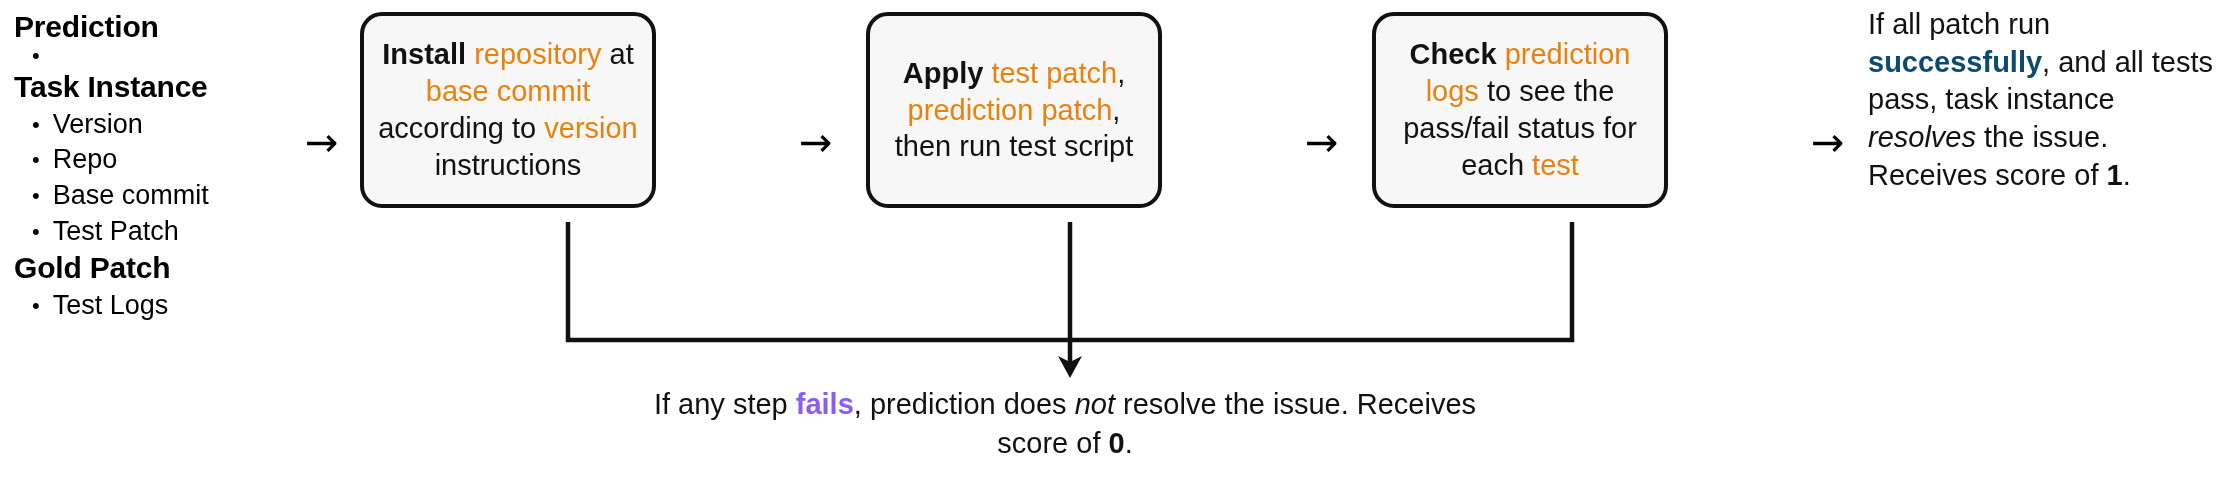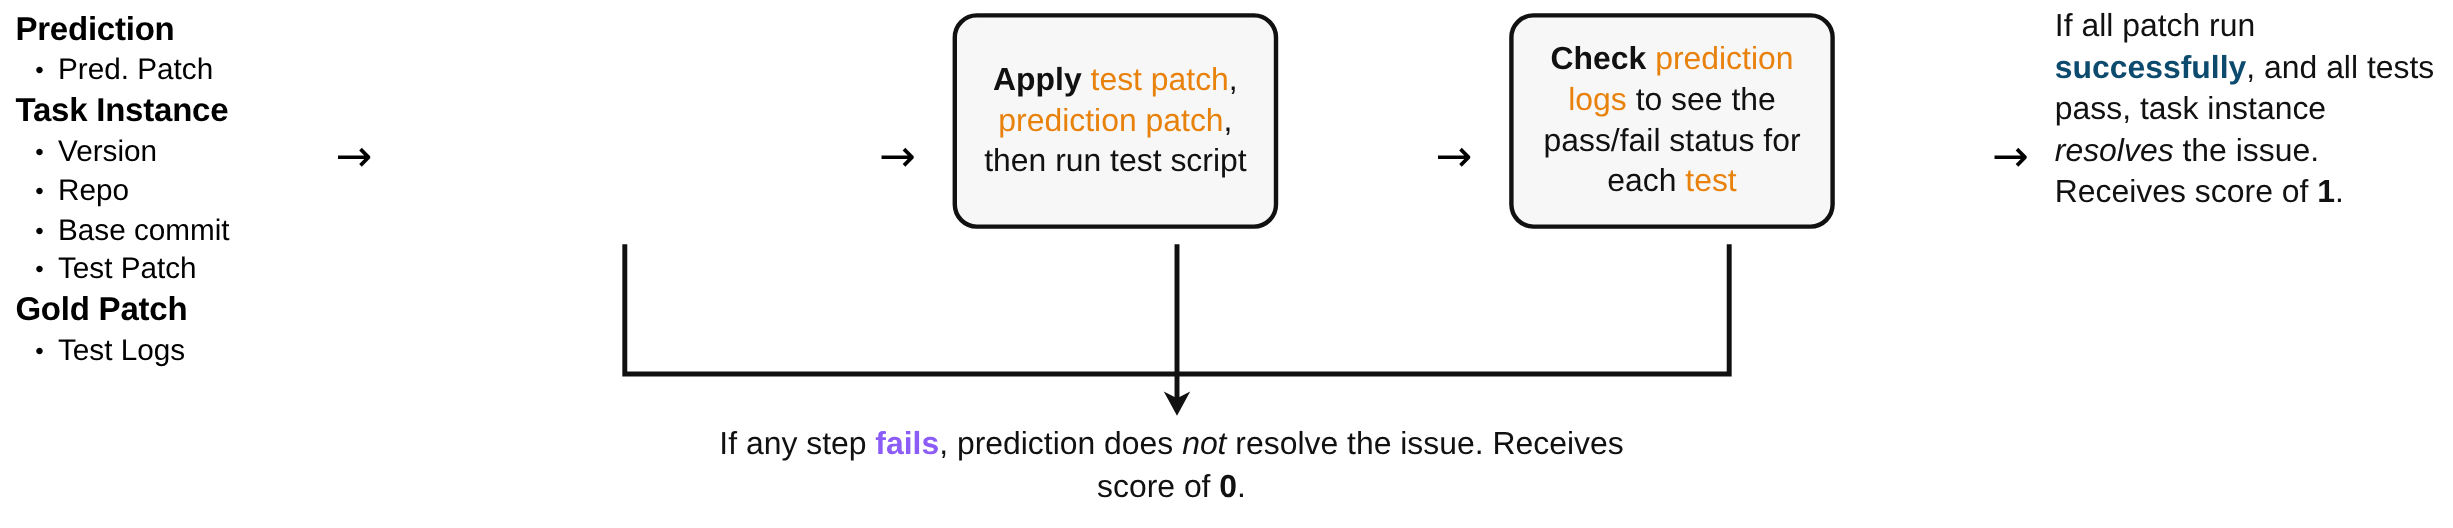--- a/index.html
+++ b/index.html
@@ -133,21 +133,20 @@
 </head>
 <body>
 
 <div id="stage">
 
   <div id="inputs-column">
 
     <div class="group-heading">Prediction</div>
     <div class="bullet-row">
       <span class="bullet-dot">•</span>
-      <span>Pred. Patch</span>
     </div>
 
     <div class="group-heading">Task Instance</div>
     <div class="bullet-row">
       <span class="bullet-dot">•</span>
       <span>Version</span>
     </div>
     <div class="bullet-row">
       <span class="bullet-dot">•</span>
       <span>Repo</span>
@@ -166,20 +165,23 @@
       <span class="bullet-dot">•</span>
       <span>Test Logs</span>
     </div>
   </div>
 
   <div class="arrow-right" id="arrow-0">→</div>
   <div class="arrow-right" id="arrow-1">→</div>
   <div class="arrow-right" id="arrow-2">→</div>
   <div class="arrow-right" id="arrow-3">→</div>
 
+  <div class="step-box" id="box-1">
+    <div class="step-text"><span class="bd">Install</span><span> </span><span class="or">repository</span><span> at </span><span class="or">base commit</span><span> according to </span><span class="or">version</span><span> instructions</span></div>
+  </div>
   <div class="step-box" id="box-2">
     <div class="step-text"><span class="bd">Apply</span><span> </span><span class="or">test patch</span><span>, </span><span class="or">prediction patch</span><span>, then run test script</span></div>
   </div>
   <div class="step-box" id="box-3">
     <div class="step-text"><span class="bd">Check</span><span> </span><span class="or">prediction logs</span><span> to see the pass/fail status for each </span><span class="or">test</span></div>
   </div>
 
   <div id="outcome-column"><span>If all patch run </span><span class="gr">successfully</span><span>, and all tests pass, task instance </span><span class="it">resolves</span><span> the issue. Receives score of </span><span class="bd">1</span><span>.</span></div>
 
   <svg id="connector" viewBox="0 0 2230 480" xmlns="http://www.w3.org/2000/svg">

